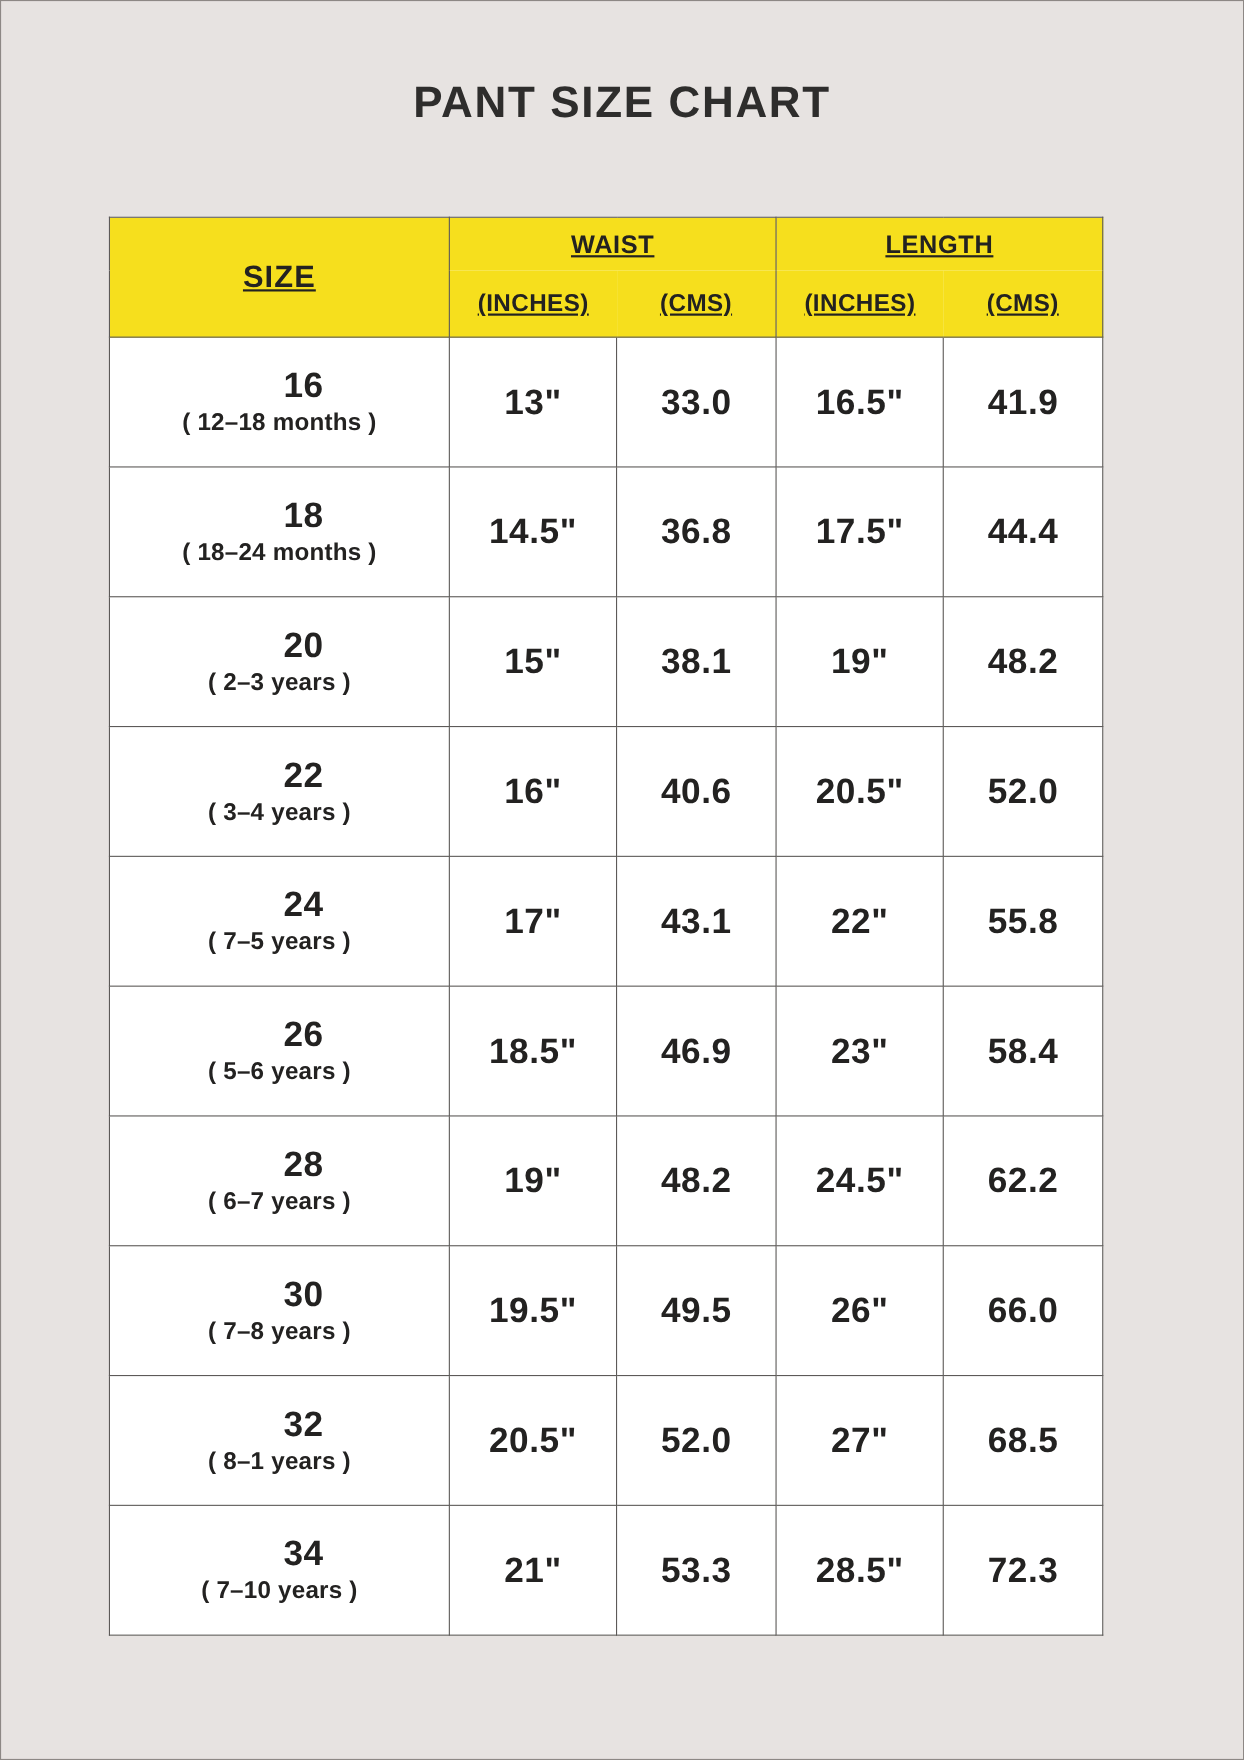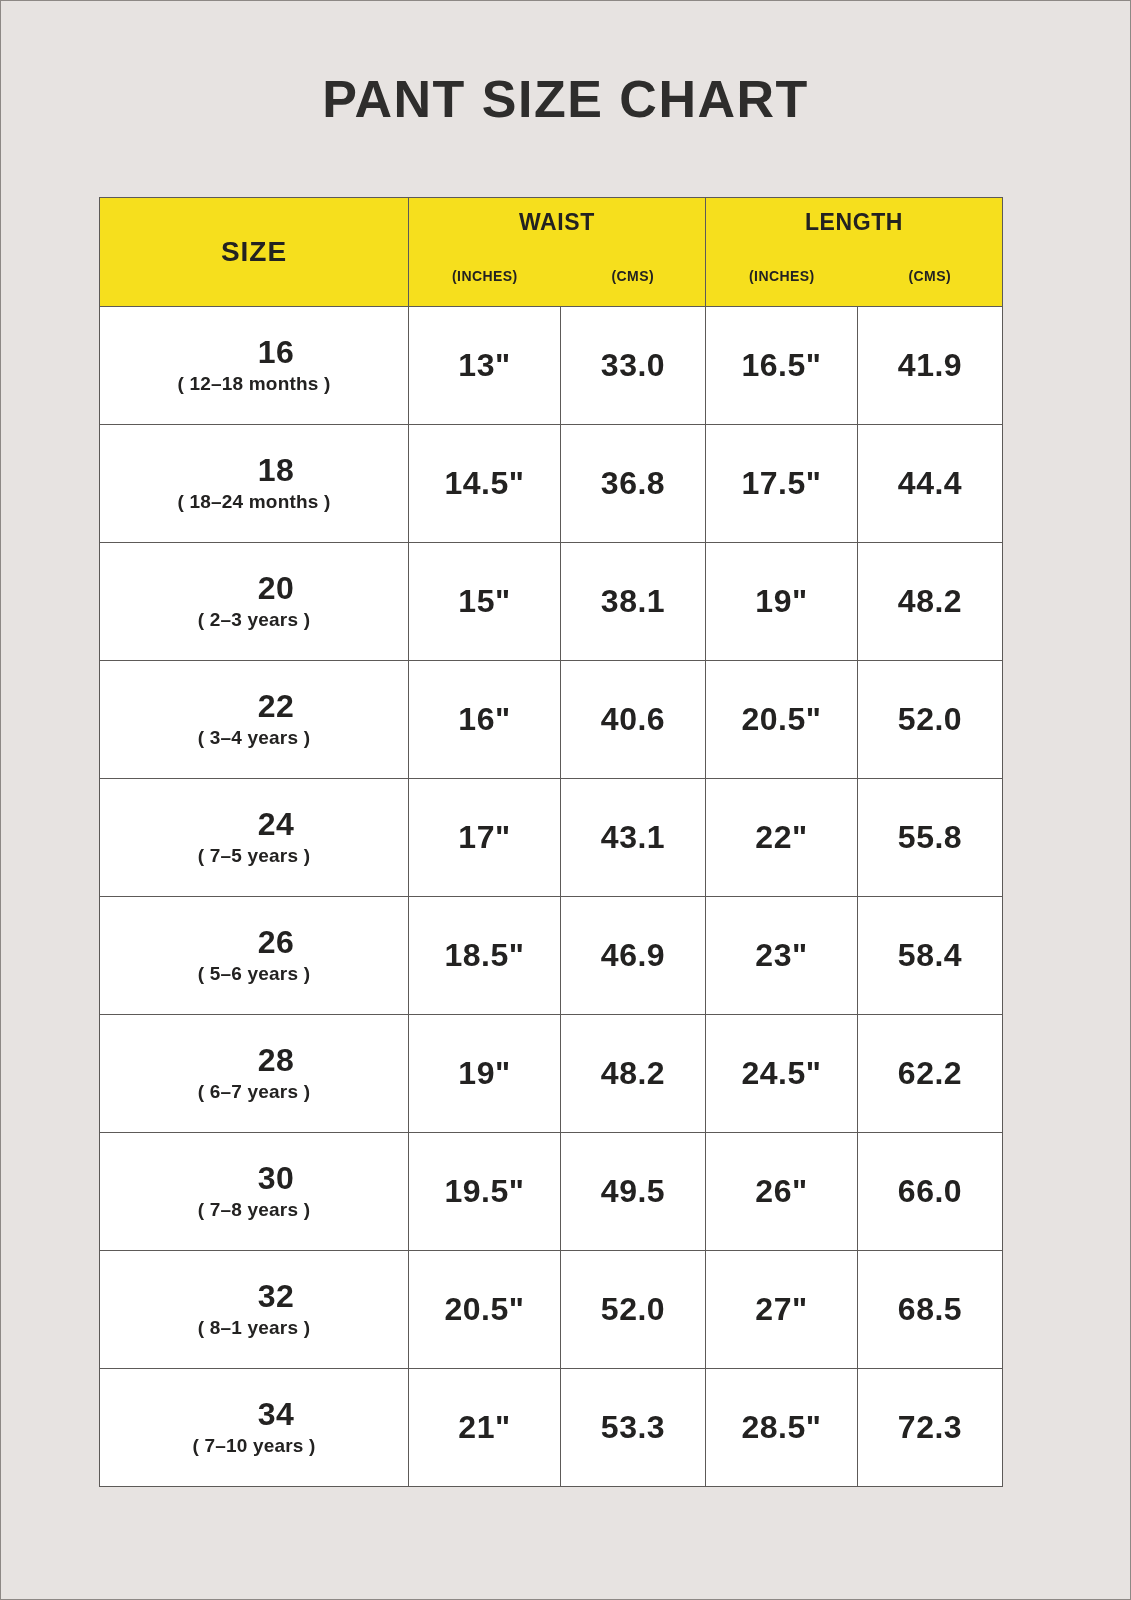--- a/index.html
+++ b/index.html
@@ -25,21 +25,21 @@
     height: 1598px;
   }
 
   
   .title {
     position: absolute;
     left: 0;
     top: 72px;
     width: 1129px;
     text-align: center;
-    font-size: 52px;
+    font-size: 40px;
     font-weight: bold;
     letter-spacing: 1.5px;
     color: #2e2d2c;
     font-family: "Liberation Sans", sans-serif;
     line-height: 1;
     white-space: nowrap;
   }
 
   
   .size-table {
@@ -65,36 +65,37 @@
   col.c-win  { width: 152px; }
   col.c-wcm  { width: 145px; }
   col.c-lin  { width: 152px; }
   col.c-lcm  { width: 145px; }
 
   
   thead th {
     background: #f6df1d;
     font-weight: bold;
     color: #1f1e1d;
+    text-decoration: underline;
   }
   .th-size {
     font-size: 28px;
     letter-spacing: 1px;
     height: 108px;
   }
   .th-group {
     font-size: 23px;
     letter-spacing: 0.6px;
     height: 48px;
     vertical-align: bottom;
     padding-bottom: 2px;
     border-bottom: none !important;
   }
   .th-sub {
-    font-size: 14px;
+    font-size: 22px;
     letter-spacing: 0.4px;
     height: 60px;
     vertical-align: top;
     padding-top: 10px;
     border-top: none !important;
   }
   
   .th-group.waist { border-right: 1px solid #5d5a58; }
   .th-sub.win { border-right: none !important; }
   .th-sub.wcm { border-left: none !important; }
@@ -112,21 +113,21 @@
     padding: 4px 0;
   }
   .size-num {
     font-size: 32px;
     font-weight: bold;
     line-height: 1.08;
     letter-spacing: 0.5px;
     margin-left: 44px;
   }
   .size-age {
-    font-size: 19px;
+    font-size: 22px;
     font-weight: bold;
     line-height: 1.25;
     margin-top: 2px;
     letter-spacing: 0.2px;
   }
 </style>
 </head>
 <body>
 
 <div class="page">

